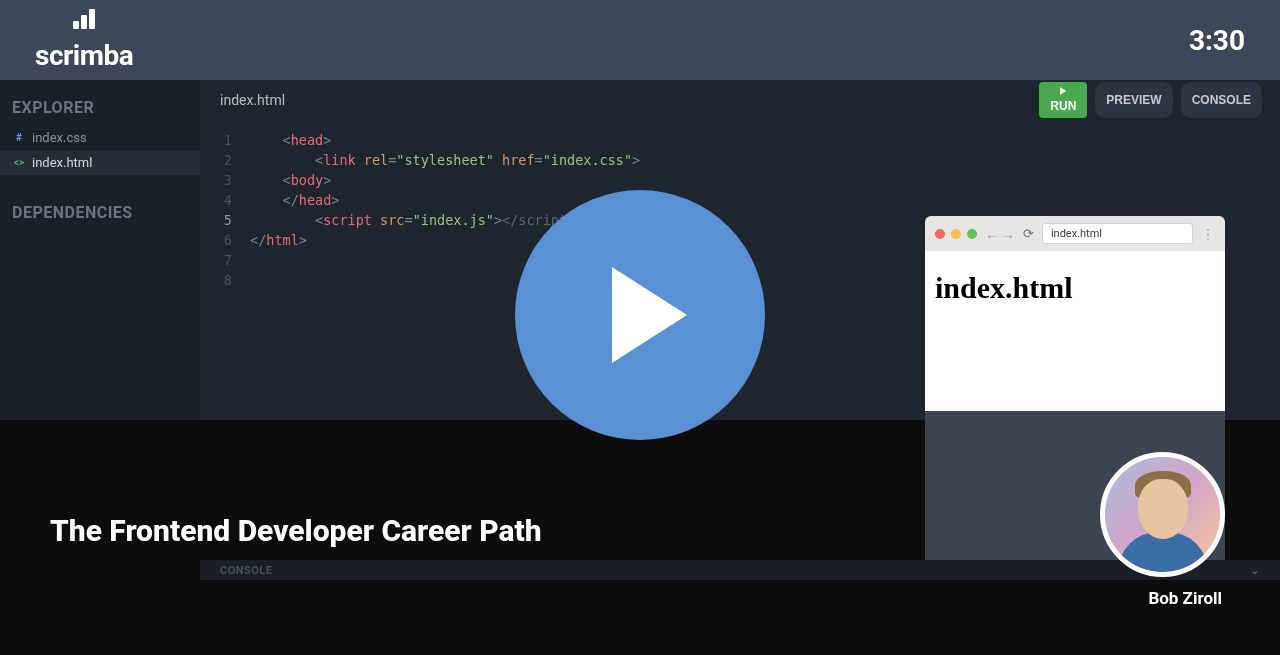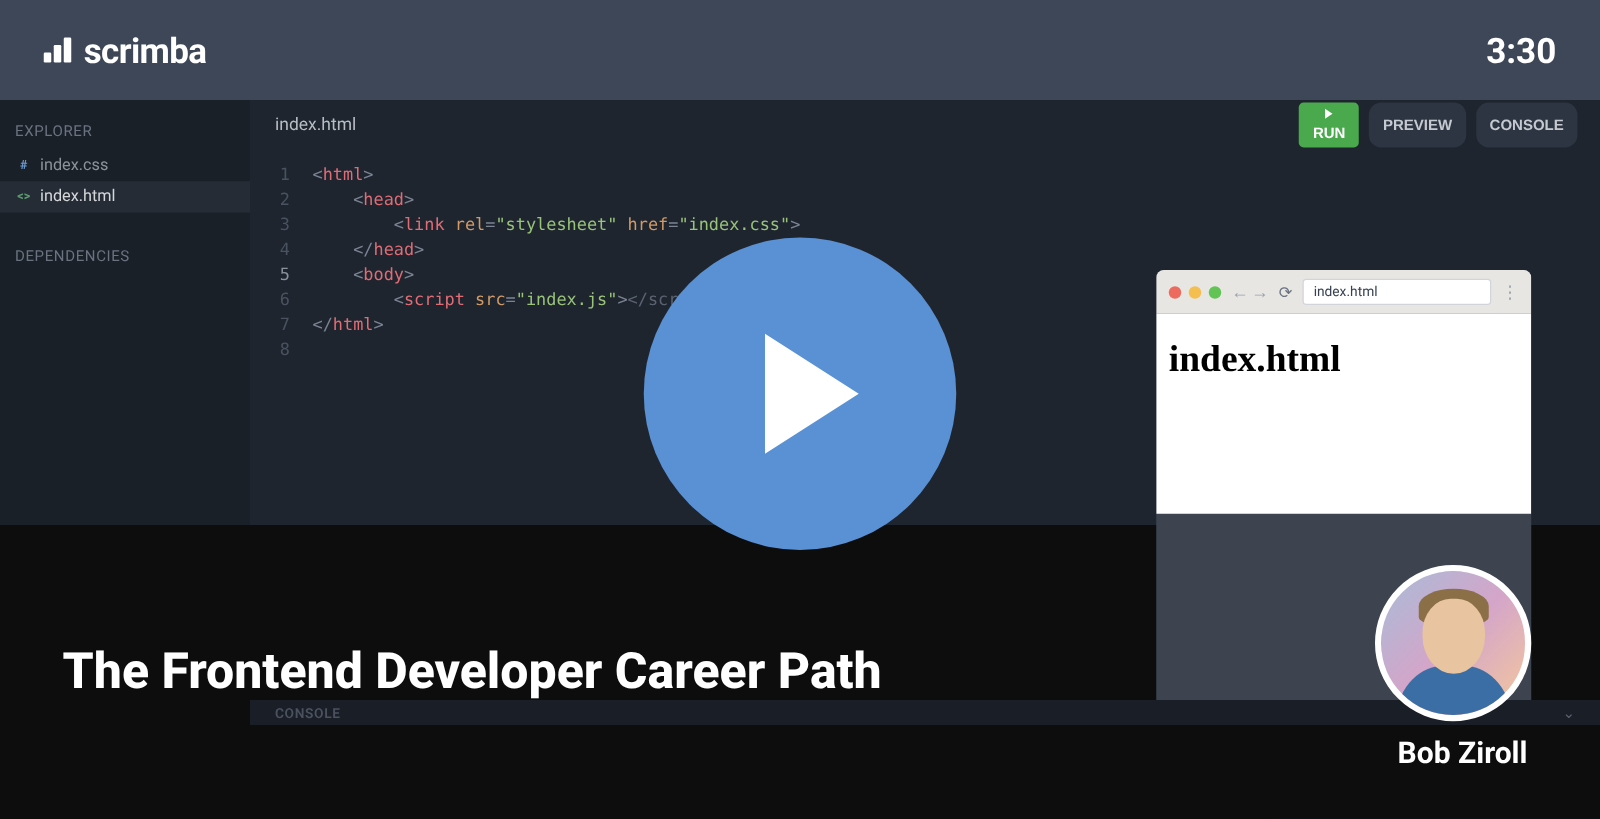--- a/index.html
+++ b/index.html
@@ -17,20 +17,21 @@
       display: flex;
       align-items: center;
       justify-content: space-between;
       padding: 0 35px;
     }
     .logo {
       display: flex;
       align-items: center;
       gap: 10px;
       color: #fff;
+      flex-direction: column;
     }
     .logo-icon {
       display: flex;
       gap: 2px;
       align-items: flex-end;
     }
     .logo-icon span {
       width: 6px;
       background: #fff;
       border-radius: 1px;
@@ -54,22 +55,22 @@
       height: 340px;
       position: relative;
     }
     .sidebar {
       width: 200px;
       background: #1a2028;
       padding-top: 8px;
     }
     .sidebar-heading {
       color: #6b7280;
-      font-size: 12px;
-      font-weight: 400;
+      font-size: 16px;
+      font-weight: 700;
       letter-spacing: 0.5px;
       padding: 10px 12px 8px;
     }
     .file-item {
       display: flex;
       align-items: center;
       gap: 6px;
       padding: 5px 12px;
       color: #8b9299;
       font-size: 13px;
@@ -257,21 +258,21 @@
       font-size: 11px;
       font-weight: 600;
       letter-spacing: 0.5px;
     }
     .chevron { color: #5c6370; font-size: 12px; }
     .course-title {
       position: absolute;
       left: 50px;
       top: 513px;
       color: #fff;
-      font-size: 40px;
+      font-size: 30px;
       font-weight: 800;
       z-index: 8;
     }
     .avatar {
       position: absolute;
       right: 55px;
       top: 452px;
       width: 125px;
       height: 125px;
       border-radius: 50%;
@@ -308,21 +309,21 @@
       width: 90px;
       height: 50px;
       background: #3a6ea5;
       border-radius: 40px 40px 0 0;
     }
     .instructor-name {
       position: absolute;
       right: 58px;
       top: 588px;
       color: #fff;
-      font-size: 24px;
+      font-size: 17px;
       font-weight: 700;
       z-index: 8;
     }
   </style>
 </head>
 <body>
 
 <div class="header">
   <div class="logo">
     <div class="logo-icon">
@@ -366,25 +367,24 @@
         <div>1</div>
         <div>2</div>
         <div>3</div>
         <div>4</div>
         <div class="active-line">5</div>
         <div>6</div>
         <div>7</div>
         <div>8</div>
       </div>
       <div class="code-lines">
-        <div><span class="punct">&lt;</span><span class="tag">html</span><span class="punct">&gt;</span></div>
         <div>&nbsp;&nbsp;&nbsp;&nbsp;<span class="punct">&lt;</span><span class="tag">head</span><span class="punct">&gt;</span></div>
         <div>&nbsp;&nbsp;&nbsp;&nbsp;&nbsp;&nbsp;&nbsp;&nbsp;<span class="punct">&lt;</span><span class="tag">link</span> <span class="attr">rel</span><span class="punct">=</span><span class="string">"stylesheet"</span> <span class="attr">href</span><span class="punct">=</span><span class="string">"index.css"</span><span class="punct">&gt;</span></div>
+        <div>&nbsp;&nbsp;&nbsp;&nbsp;<span class="punct">&lt;</span><span class="tag">body</span><span class="punct">&gt;</span></div>
         <div>&nbsp;&nbsp;&nbsp;&nbsp;<span class="punct">&lt;/</span><span class="tag">head</span><span class="punct">&gt;</span></div>
-        <div>&nbsp;&nbsp;&nbsp;&nbsp;<span class="punct">&lt;</span><span class="tag">body</span><span class="punct">&gt;</span></div>
         <div>&nbsp;&nbsp;&nbsp;&nbsp;&nbsp;&nbsp;&nbsp;&nbsp;<span class="punct">&lt;</span><span class="tag">script</span> <span class="attr">src</span><span class="punct">=</span><span class="string">"index.js"</span><span class="punct">&gt;</span><span class="muted">&lt;/</span><span class="muted">script</span><span class="muted">&gt;</span></div>
         <div><span class="punct">&lt;/</span><span class="tag">html</span><span class="punct">&gt;</span></div>
       </div>
     </div>
   </div>
 </div>
 
 <div class="preview-pane">
   <div class="preview-toolbar">
     <div class="traffic-lights">

